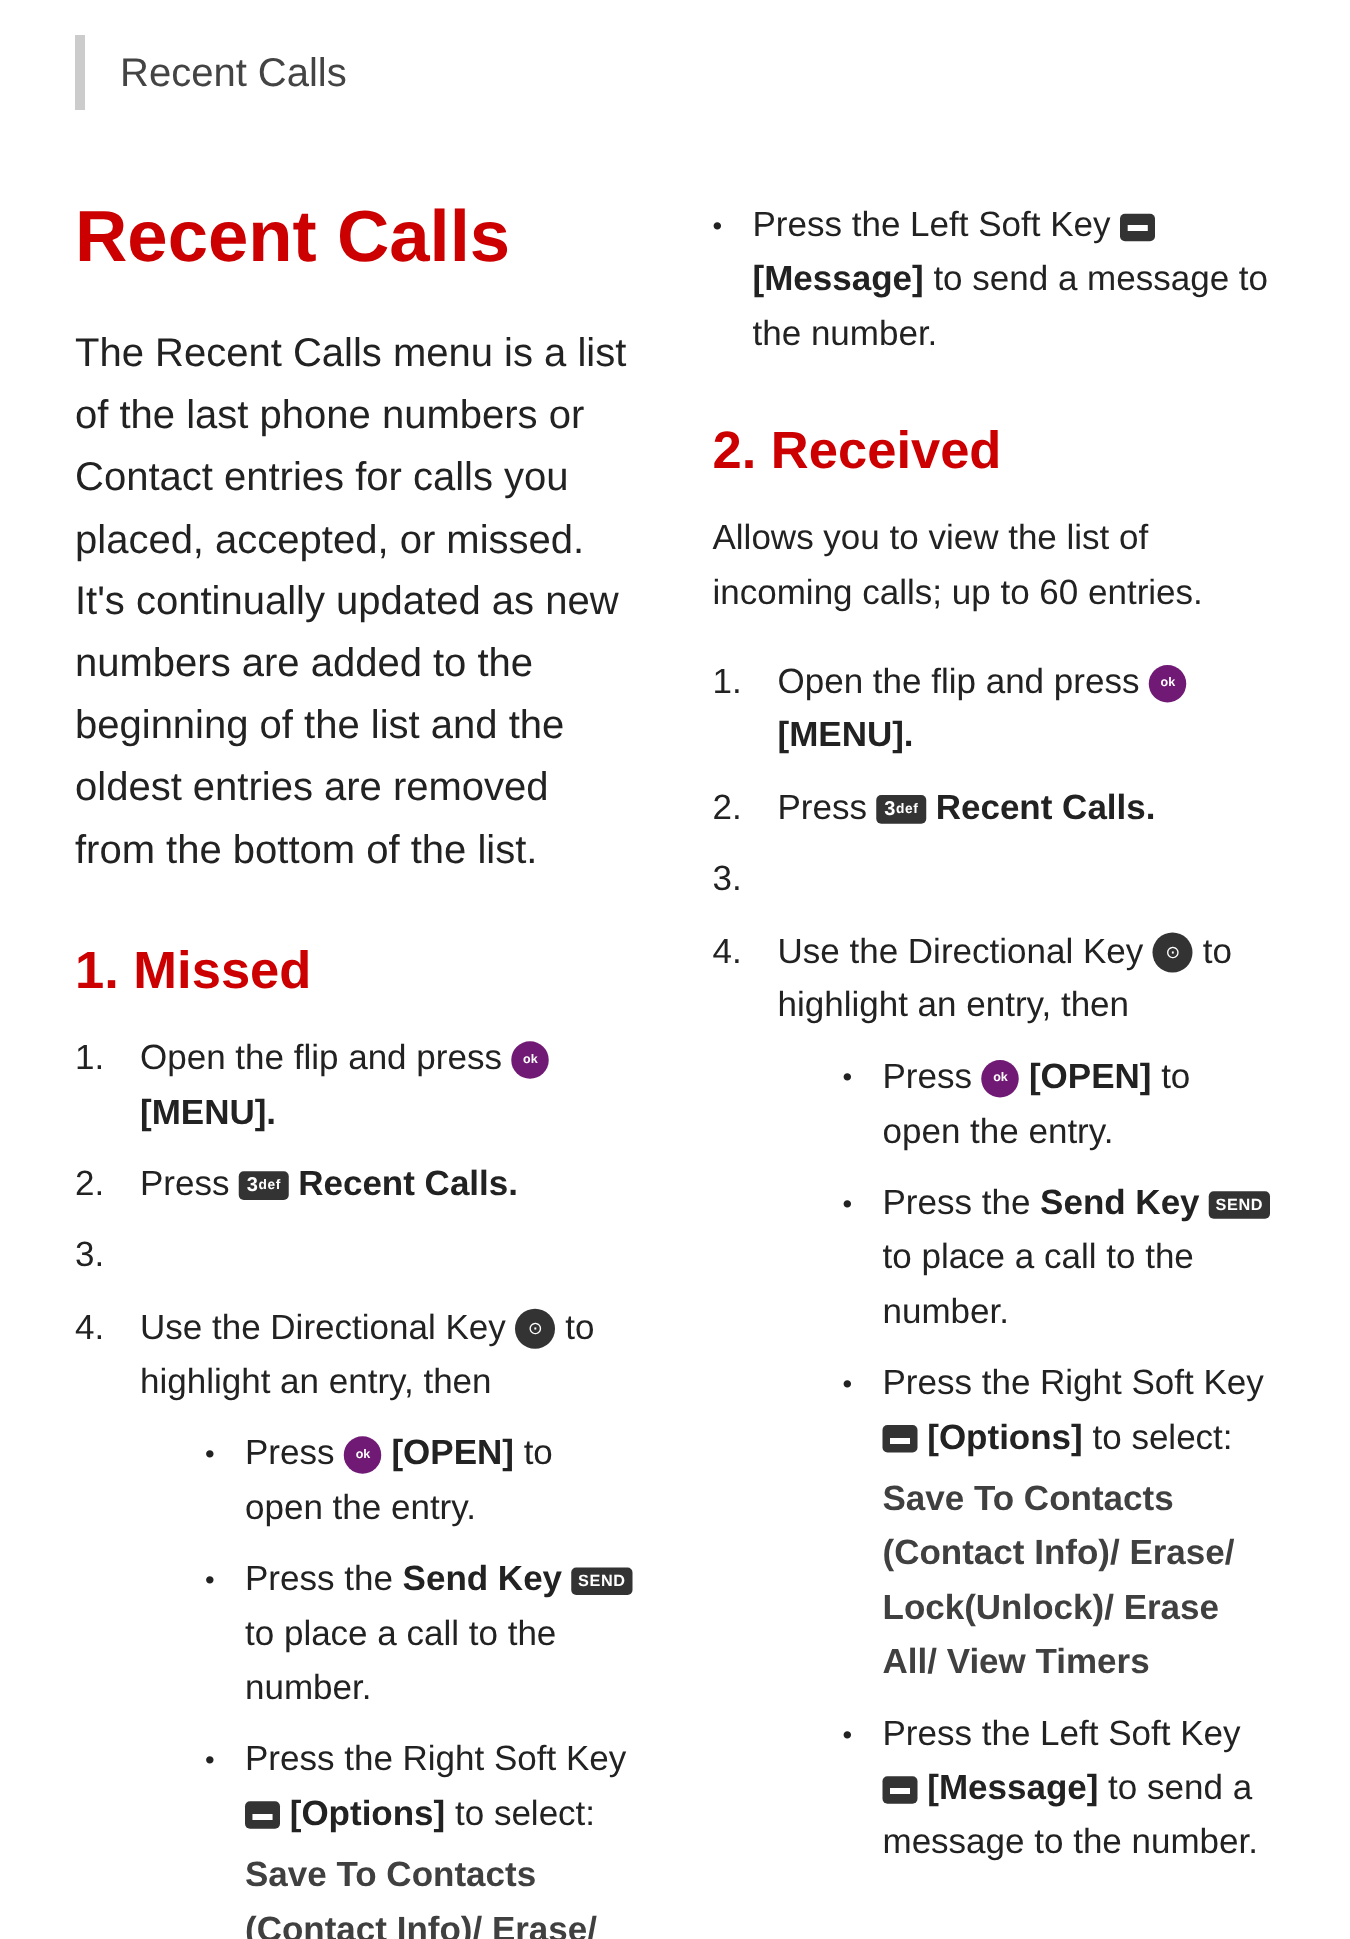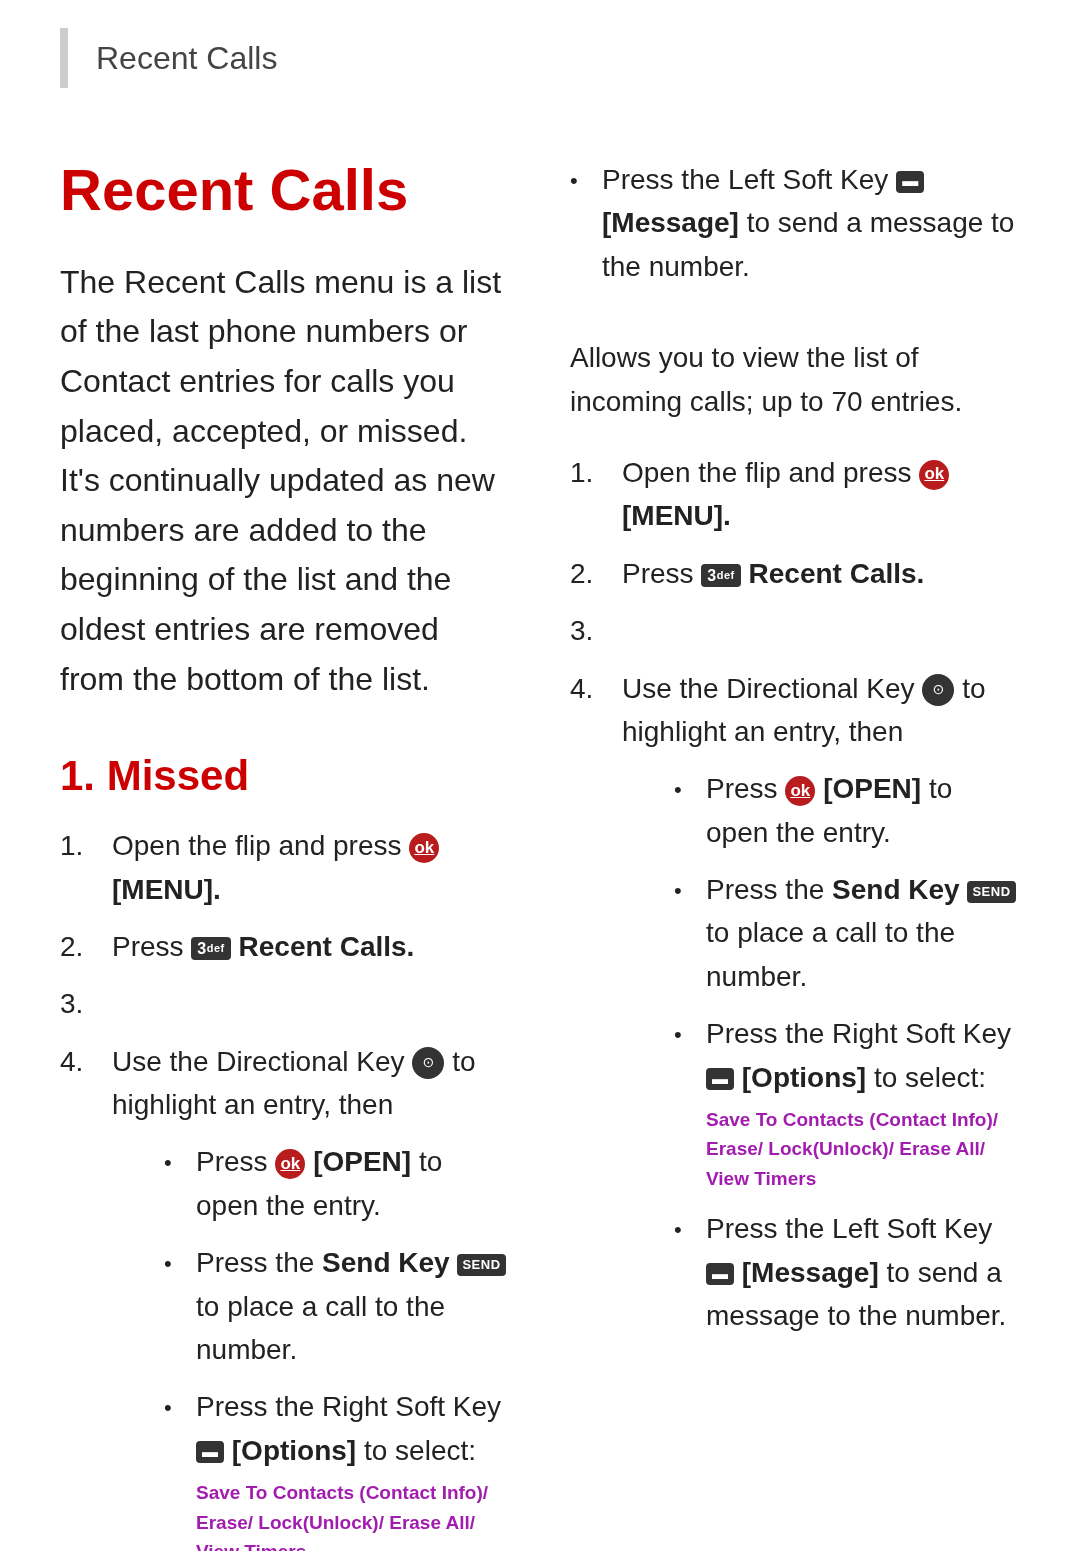--- a/index.html
+++ b/index.html
@@ -140,22 +140,22 @@
 
     .bullet-dot {
       color: #222222;
       font-size: 22px;
       margin-top: 6px;
       min-width: 18px;
     }
 
     .options-block {
       font-weight: bold;
-      font-size: 19px;
-      color: #a21caf;
+      font-size: 28px;
+      color: #404040;
       line-height: 1.55;
       margin: 6px 0 0 0;
     }
 
     
     .key-icon {
       display: inline-flex;
       align-items: center;
       justify-content: center;
       background: #333333;
@@ -168,29 +168,28 @@
       min-width: 36px;
       min-height: 22px;
       letter-spacing: 0.5px;
       line-height: 1.2;
     }
 
     .key-icon-circle {
       display: inline-flex;
       align-items: center;
       justify-content: center;
-      background: #b91c1c;
+      background: #701a75;
       color: #ffffff;
-      font-size: 17px;
+      font-size: 10px;
       font-weight: bold;
       border-radius: 50%;
       width: 30px;
       height: 30px;
       vertical-align: middle;
-      text-decoration: underline;
     }
 
     .key-icon-nav {
       display: inline-flex;
       align-items: center;
       justify-content: center;
       background: #333333;
       color: #ffffff;
       font-size: 14px;
       border-radius: 50%;
@@ -281,21 +280,22 @@
 
     <div class="right-column">
 
       <ul class="bullet-list" style="margin: 0 0 48px 0;">
         <li>
           <span class="bullet-dot">•</span>
           <span>Press the Left Soft Key <span class="key-icon-soft">▬</span> <strong>[Message]</strong> to send a message to the number.</span>
         </li>
       </ul>
 
-      <p class="section-desc">Allows you to view the list of incoming calls; up to 70 entries.</p>
+      <h2 class="section-heading">2. Received</h2>
+      <p class="section-desc">Allows you to view the list of incoming calls; up to 60 entries.</p>
 
       <ol class="steps-list">
 
         <li>
           <span class="step-number">1.</span>
           <span class="step-content">
             Open the flip and press <span class="key-icon-circle">ok</span> <strong>[MENU].</strong>
           </span>
         </li>
 

